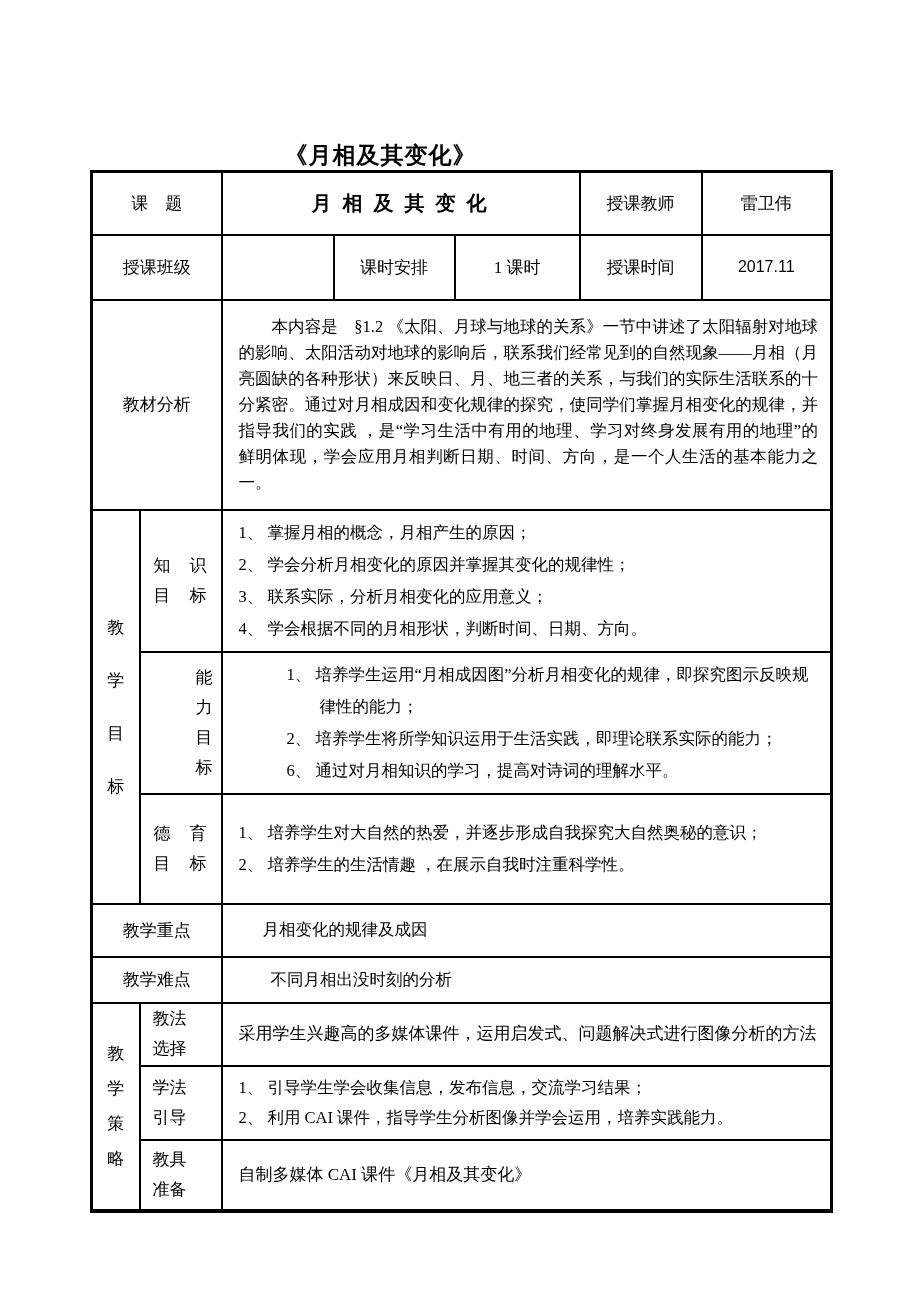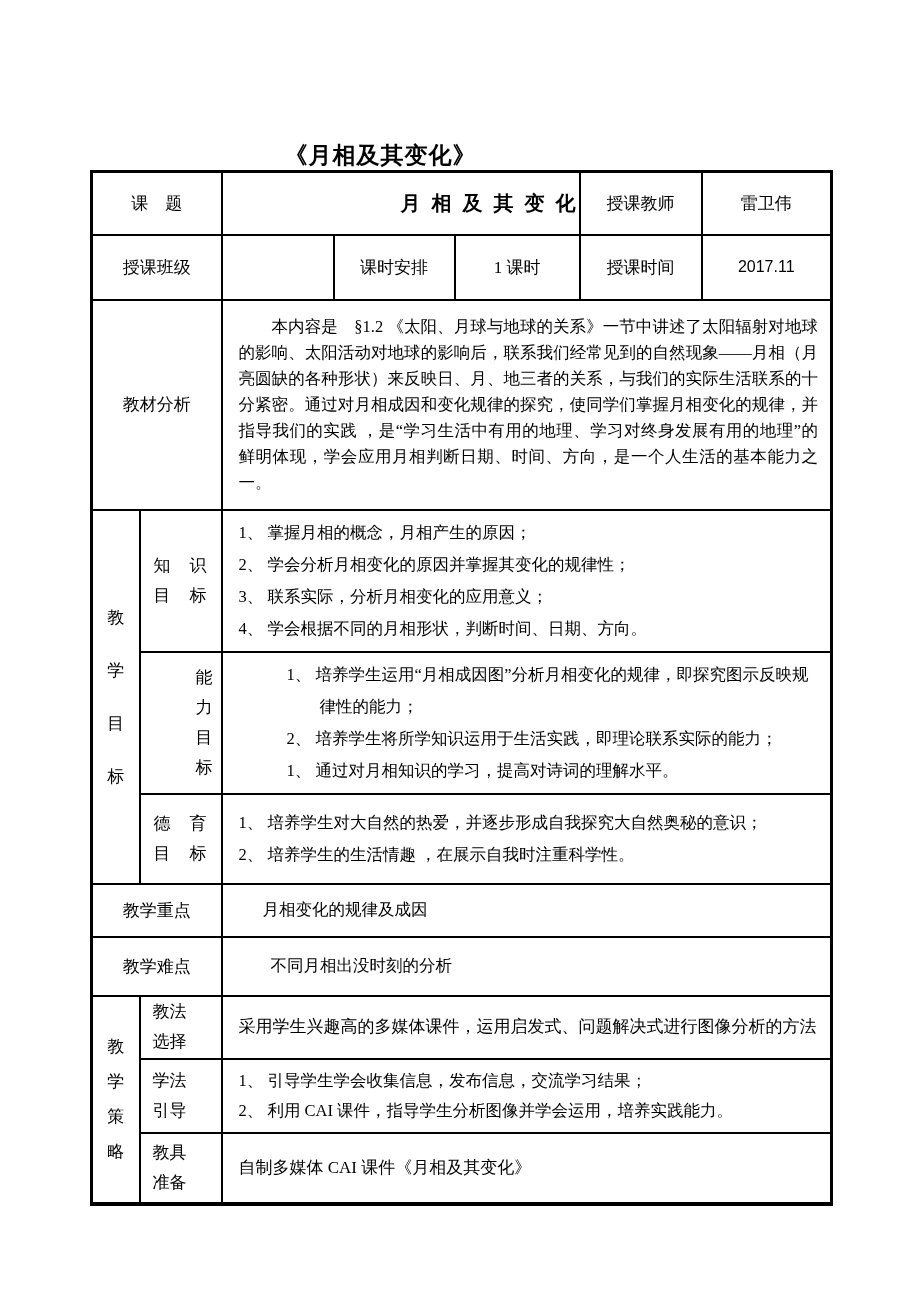--- a/index.html
+++ b/index.html
@@ -13,21 +13,21 @@
     position:absolute; top:140px; left:0; width:761px;
     text-align:center; font-size:23px; font-weight:bold; letter-spacing:1px;
   }
   table.plan {
     position:absolute; left:90px; top:170px; width:740px;
     border-collapse:collapse; table-layout:fixed;
     border:3px solid #000; border-bottom-width:4px;
   }
   td { border:2px solid #000; vertical-align:middle; font-size:17px; }
   .center { text-align:center; }
-  .topic-value { font-size:20px; font-weight:bold; letter-spacing:3px; text-align:right; }
+  .topic-value { font-size:20px; font-weight:bold; letter-spacing:3px; text-align:center; }
   .latin { font-family:"Liberation Sans","DejaVu Sans",sans-serif; font-size:16px; }
   .analysis-body {
     padding:10px 12px 10px 16px; font-size:16.5px; line-height:26px;
     text-align:justify; text-indent:2em;
   }
   .items { padding:6px 8px 6px 16px; font-size:16.5px; }
   .items .item { padding-left:2em; text-indent:-2em; line-height:32px; }
   .items-loose .item { line-height:30px; }
   .two-line-label { text-align:center; line-height:30px; letter-spacing:1px; }
   .two-line-label.left { text-align:left; padding-left:12px; letter-spacing:0;border-radius:21px; }
@@ -40,23 +40,23 @@
   .v-strategy span { padding:6px 0; }
   .plain-text { padding:4px 10px 4px 40px; font-size:16.5px; line-height:24px; }
   .wrap-text { padding:8px 10px 8px 16px; font-size:17px; line-height:30px; text-align:justify; }
   .aids-text { padding:8px 10px 8px 16px; font-size:17px; line-height:24px; }
   
   tr.r1  td { height:63px; }
   tr.r2  td { height:65px; }
   tr.r3  td { height:210px; }
   tr.r4  td { height:133px; }
   tr.r5  td { height:130px;padding-left:48px; }
-  tr.r6  td { height:90px; }
+  tr.r6  td { height:110px; }
   tr.r7  td { height:53px; }
-  tr.r8  td { height:59px; }
+  tr.r8  td { height:46px; }
   tr.r9  td { height:63px; }
   tr.r10 td { height:69px; }
   tr.r11 td { height:71px; }
 </style>
 </head>
 <body>
 
 <div class="doc-title">《月相及其变化》</div>
 
 <table class="plan">
@@ -123,21 +123,21 @@
     <td>
       <div class="two-line-label">
         <div>能　力</div>
         <div>目　标</div>
       </div>
     </td>
     <td colspan="5">
       <div class="items">
         <div class="item">1、 培养学生运用“月相成因图”分析月相变化的规律，即探究图示反映规律性的能力；</div>
         <div class="item">2、 培养学生将所学知识运用于生活实践，即理论联系实际的能力；</div>
-        <div class="item">1、 通过对月相知识的学习，提高对诗词的理解水平。</div>
+        <div class="item">6、 通过对月相知识的学习，提高对诗词的理解水平。</div>
       </div>
     </td>
   </tr>
 
   <tr class="r6">
     <td>
       <div class="two-line-label">
         <div>德　育</div>
         <div>目　标</div>
       </div>

